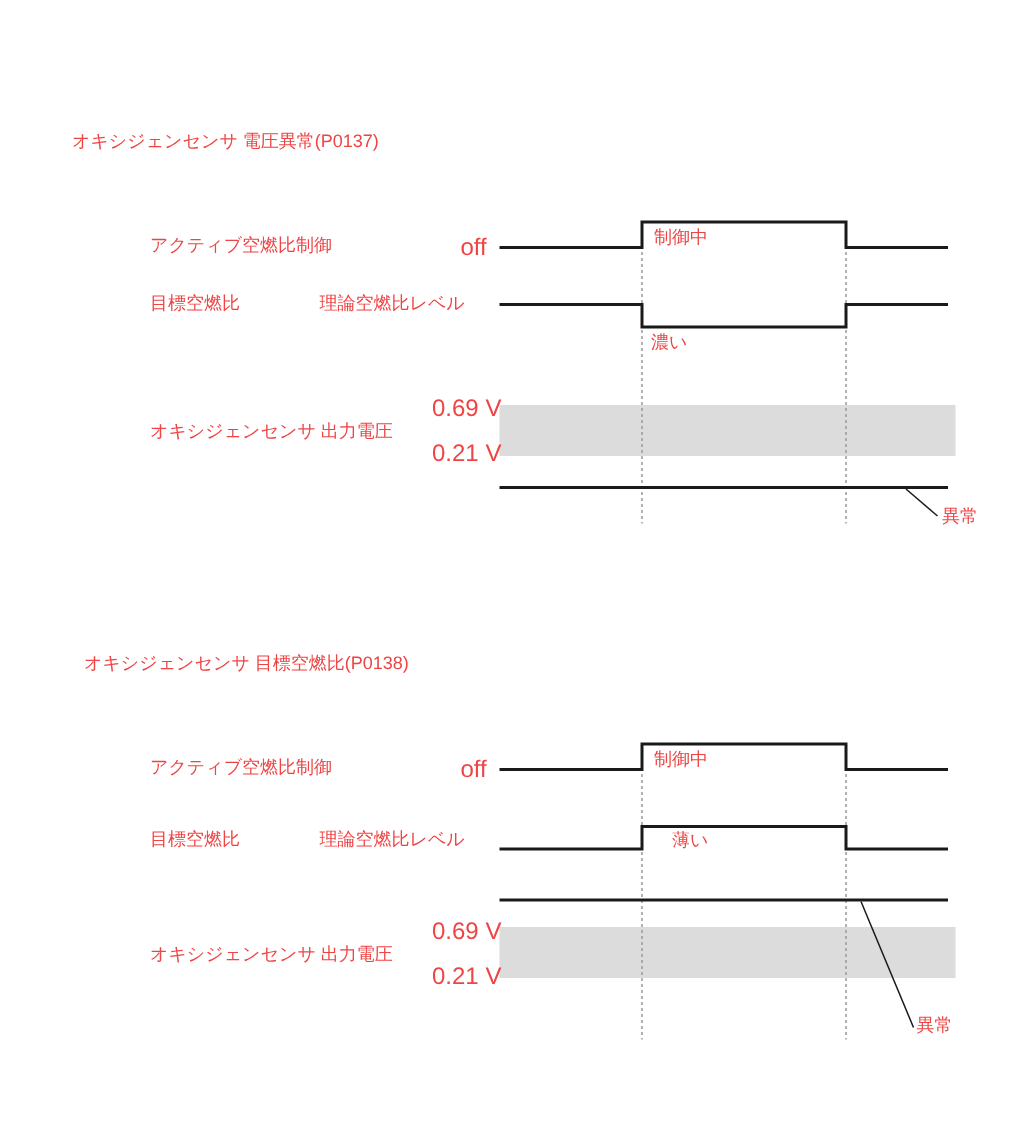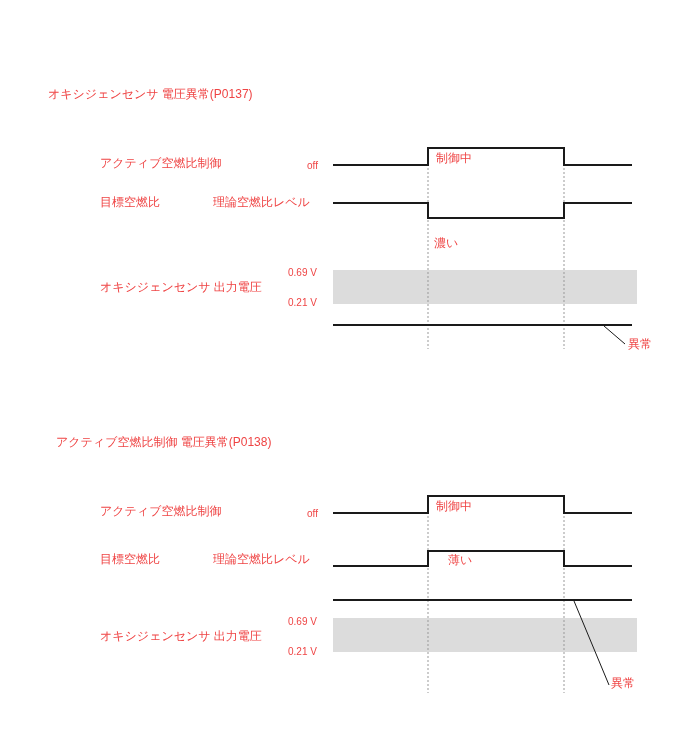--- a/index.html
+++ b/index.html
@@ -24,21 +24,21 @@
     z-index: 0;
   }
   .lbl {
     position: absolute;
     font-size: 12px;
     line-height: 14px;
     white-space: nowrap;
     z-index: 1;
   }
   .lbl.small {
-    font-size: 10px;
+    font-size: 16px;
     line-height: 13px;
   }
 </style>
 </head>
 <body>
 
 <div class="canvas">
 
   <svg class="layer-svg" width="688" height="755" viewBox="0 0 688 755">
 
@@ -71,31 +71,31 @@
 
   <div>
     <div class="lbl" style="left:48px; top:87px;">オキシジェンセンサ 電圧異常(P0137)</div>
 
     <div class="lbl" style="left:100px; top:156px;">アクティブ空燃比制御</div>
     <div class="lbl small" style="left:307px; top:159px;">off</div>
     <div class="lbl" style="left:436px; top:151px;">制御中</div>
 
     <div class="lbl" style="left:100px; top:195px;">目標空燃比</div>
     <div class="lbl" style="left:213px; top:195px;">理論空燃比レベル</div>
-    <div class="lbl" style="left:434px; top:221px;margin-top:15px;">濃い</div>
+    <div class="lbl" style="left:434px; top:221px;">濃い</div>
 
     <div class="lbl" style="left:100px; top:280px;">オキシジェンセンサ 出力電圧</div>
     <div class="lbl small" style="left:288px; top:266px;">0.69 V</div>
     <div class="lbl small" style="left:288px; top:296px;">0.21 V</div>
 
     <div class="lbl" style="left:628px; top:337px;">異常</div>
   </div>
 
   <div>
-    <div class="lbl" style="left:56px; top:435px;">アクティブ空燃比制御 電圧異常(P0138)</div>
+    <div class="lbl" style="left:56px; top:435px;">オキシジェンセンサ 目標空燃比(P0138)</div>
 
     <div class="lbl" style="left:100px; top:504px;">アクティブ空燃比制御</div>
     <div class="lbl small" style="left:307px; top:507px;">off</div>
     <div class="lbl" style="left:436px; top:499px;">制御中</div>
 
     <div class="lbl" style="left:100px; top:552px;">目標空燃比</div>
     <div class="lbl" style="left:213px; top:552px;">理論空燃比レベル</div>
     <div class="lbl" style="left:448px; top:553px;">薄い</div>
 
     <div class="lbl" style="left:100px; top:629px;">オキシジェンセンサ 出力電圧</div>

